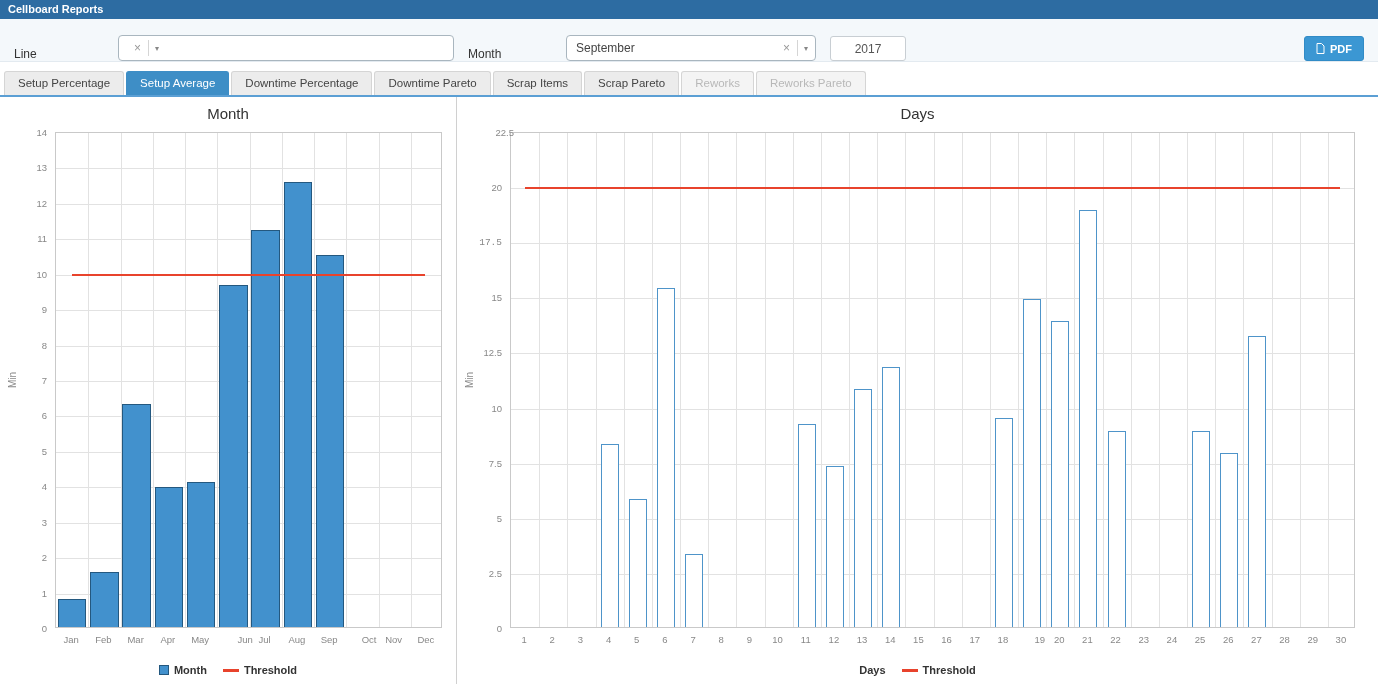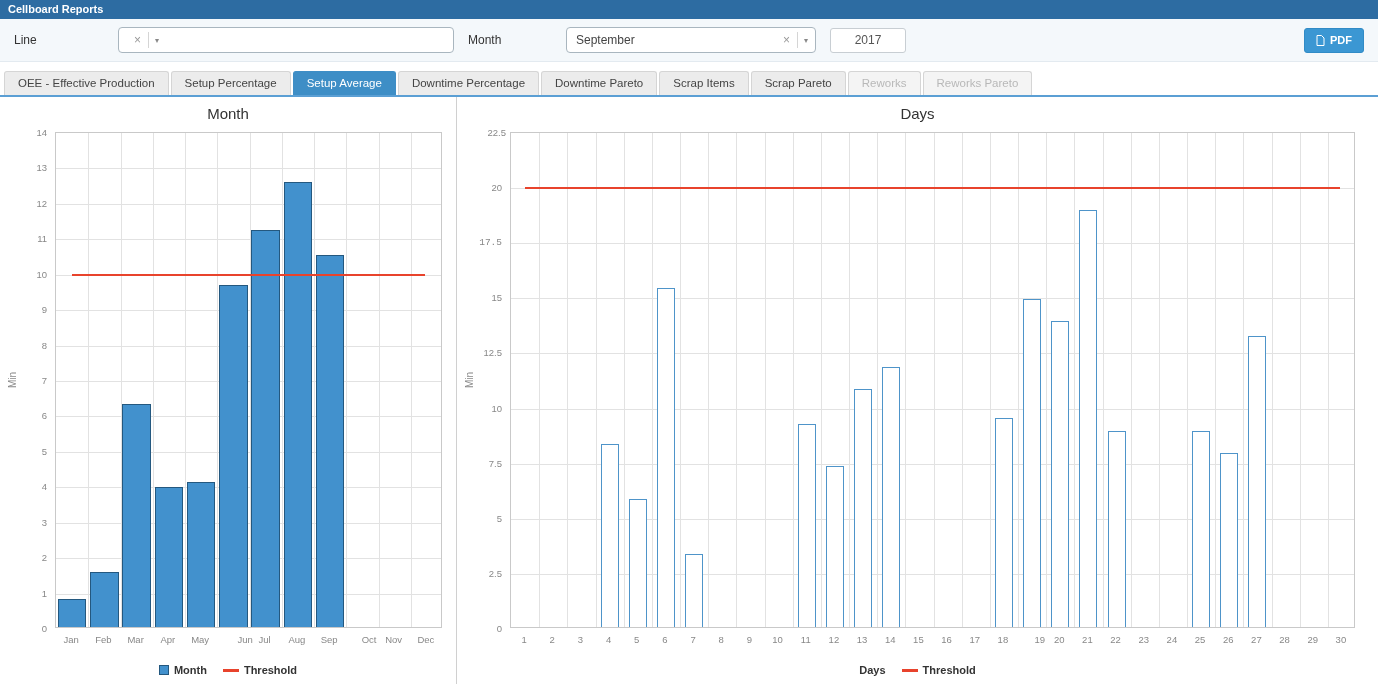--- a/index.html
+++ b/index.html
@@ -3,21 +3,21 @@
 <meta charset="utf-8">
 <style>
   * { margin:0; padding:0; box-sizing:border-box; }
   html,body { width:1378px; height:684px; overflow:hidden; }
   body { font-family:"Liberation Sans", sans-serif; background:#fff; display:flex; flex-direction:column; }
 
   .titlebar { height:19px; background:#2d6ca2; color:#fff; font-size:11px; font-weight:bold;
               line-height:19px; padding:0 8px; flex:0 0 auto; }
 
   .filterbar { height:43px; background:#f4f8fb; border-bottom:1px solid #e3eaf0;
-               display:flex; align-items:center; padding:0 14px; flex:0 0 auto; }
+               display:flex; align-items:flex-end; padding:0 14px; flex:0 0 auto; }
   .flabel { font-size:12px; color:#333; }
   .flabel.line { width:104px; }
   .flabel.month { width:98px; margin-left:14px; }
   .select2 { height:26px; background:#fff; border:1px solid #a9b6bf; border-radius:4px;
              display:flex; align-items:center; font-size:12px; color:#444; padding:0 7px 0 9px; }
   .select2.line { width:336px; }
   .select2.month { width:250px; }
   .sel-text { flex:1; white-space:nowrap; overflow:hidden; }
   .clear { color:#999; font-size:12px; margin:0 7px 0 6px; cursor:pointer; line-height:1; }
   .sel-sep { width:1px; height:16px; background:#d5d5d5; margin-right:6px; }
@@ -80,21 +80,20 @@
     <span style="display:inline-flex">
       <svg width="9" height="11" viewBox="0 0 9 11">
           <path d="M1 0.5 h4.5 L8 3 v7.5 H1 z" fill="none" stroke="#fff" stroke-width="1"></path>
         </svg>
     </span>
     <span>PDF</span>
   </button>
 </div>
 
 <div class="tabs" id="tabs">
-    <div class="tab">OEE - Effective Production</div>
     <div class="tab">Setup Percentage</div>
     <div class="tab active">Setup Average</div>
     <div class="tab">Downtime Percentage</div>
     <div class="tab">Downtime Pareto</div>
     <div class="tab">Scrap Items</div>
     <div class="tab">Scrap Pareto</div>
     <div class="tab disabled">Reworks</div>
     <div class="tab disabled">Reworks Pareto</div>
   </div>
 
@@ -236,21 +235,21 @@
       </div>
       <div class="ytick" style="left: 0px; width: 45px; top: 531px;">0</div>
       <div class="ytick" style="left: 0px; width: 45px; top: 475.889px;">2.5</div>
       <div class="ytick" style="left: 0px; width: 45px; top: 420.778px;">5</div>
       <div class="ytick" style="left: 0px; width: 45px; top: 365.667px;">7.5</div>
       <div class="ytick" style="left: 0px; width: 45px; top: 310.556px;">10</div>
       <div class="ytick" style="left: 0px; width: 45px; top: 255.444px;">12.5</div>
       <div class="ytick" style="left: 0px; width: 45px; top: 200.333px;">15</div>
       <div class="ytick" style="left: 0px; width: 45px; top: 145.222px; font-family: Liberation Mono, monospace;">17.5</div>
       <div class="ytick" style="left: 0px; width: 45px; top: 90.1111px;">20</div>
-      <div class="ytick" style="left: 4px; width: 45px; top: 35px; text-align: right;">22.5</div>
+      <div class="ytick" style="left: 12px; width: 45px; top: 35px; text-align: right;">22.5</div>
       <div class="xtick" style="left: 53px; width: 28.1667px; top: 537px;">1</div>
       <div class="xtick" style="left: 81.1667px; width: 28.1667px; top: 537px;">2</div>
       <div class="xtick" style="left: 109.333px; width: 28.1667px; top: 537px;">3</div>
       <div class="xtick" style="left: 137.5px; width: 28.1667px; top: 537px;">4</div>
       <div class="xtick" style="left: 165.667px; width: 28.1667px; top: 537px;">5</div>
       <div class="xtick" style="left: 193.833px; width: 28.1667px; top: 537px;">6</div>
       <div class="xtick" style="left: 222px; width: 28.1667px; top: 537px;">7</div>
       <div class="xtick" style="left: 250.167px; width: 28.1667px; top: 537px;">8</div>
       <div class="xtick" style="left: 278.333px; width: 28.1667px; top: 537px;">9</div>
       <div class="xtick" style="left: 306.5px; width: 28.1667px; top: 537px;">10</div>

